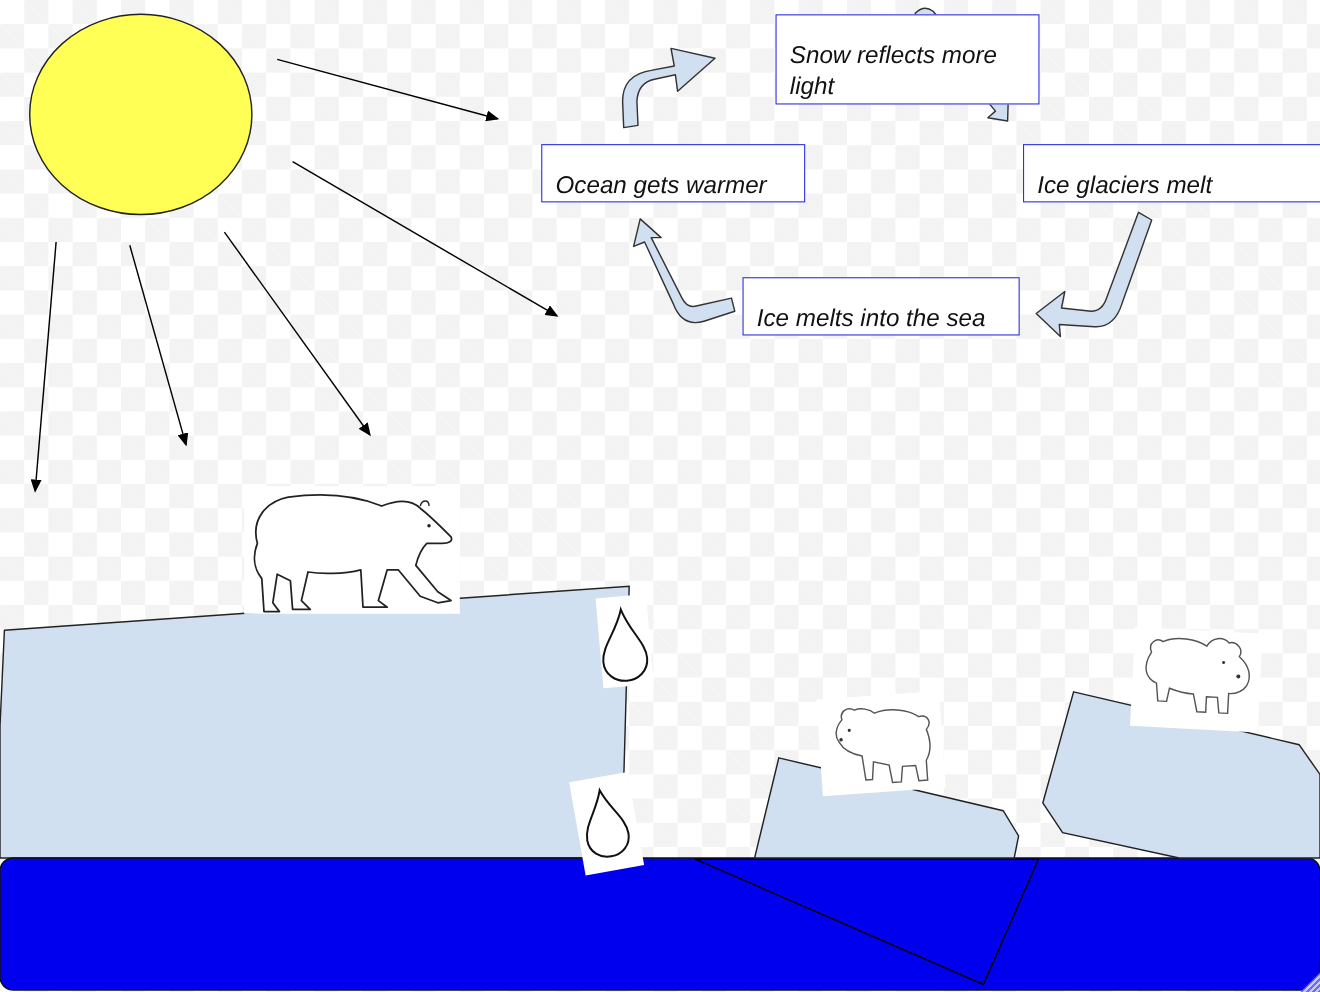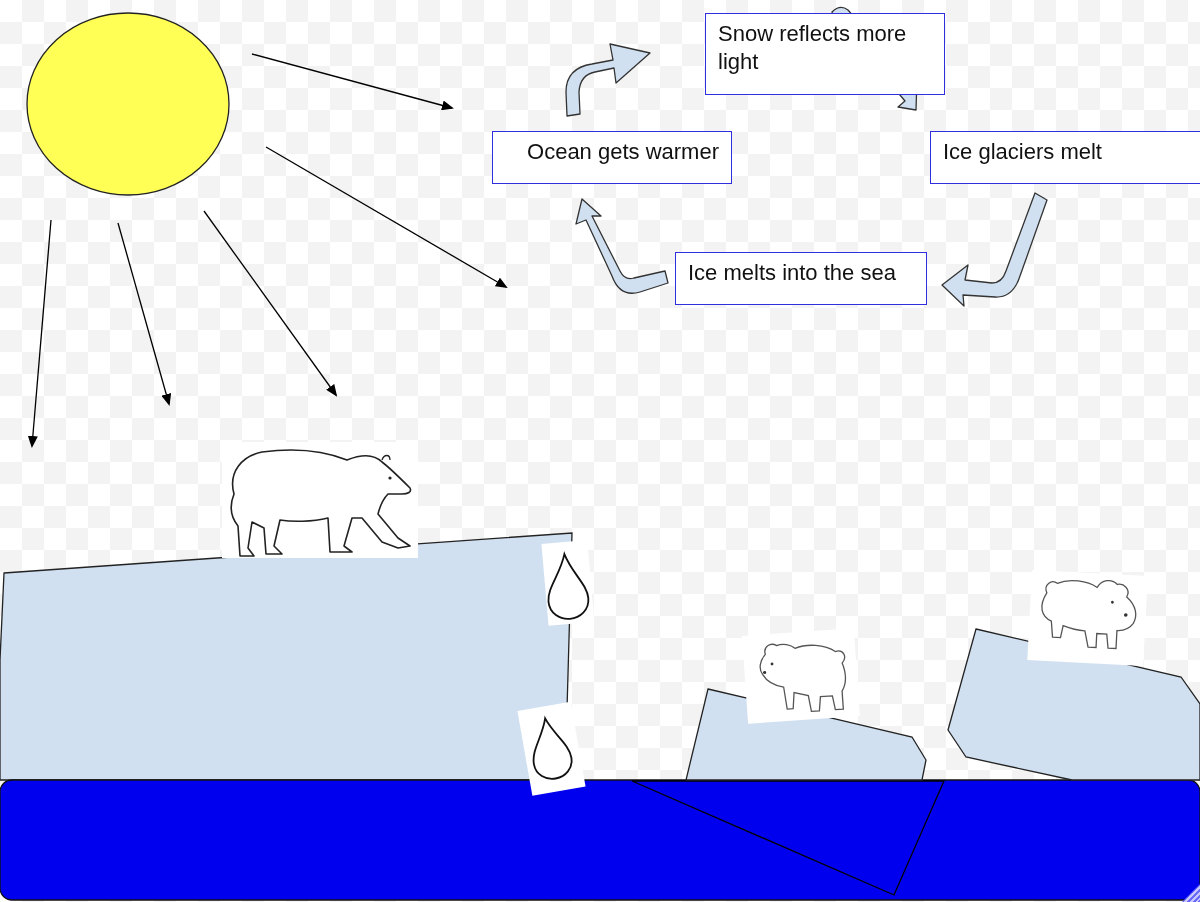--- a/index.html
+++ b/index.html
@@ -10,21 +10,21 @@
     background-image:
       linear-gradient(45deg, #f3f3f3 25%, transparent 25%, transparent 75%, #f3f3f3 75%),
       linear-gradient(45deg, #f3f3f3 25%, transparent 25%, transparent 75%, #f3f3f3 75%);
     background-size: 44px 44px;
     background-position: 0 0, 22px 22px;
   }
   svg.canvas { position: absolute; left: 0; top: 0; }
   .box {
     position: absolute; background: #fff; border: 1.5px solid #2f2fe0;
     font-size: 22px; color: #111; box-sizing: border-box;
-    padding: 6px 12px; line-height: 28px;
+    padding: 22px 12px; line-height: 28px; font-style: italic;
   }
   .resize-handle {
     position: absolute; right: 0; bottom: 0; width: 18px; height: 18px;
     background: repeating-linear-gradient(135deg, #6a6aff 0 2px, #c8c8ff 2px 4px);
     clip-path: polygon(100% 0, 100% 100%, 0 100%);
   }
 </style>
 </head>
 <body>
 
@@ -98,17 +98,17 @@
 
 <div class="box" style="left:705px; top:13px; width:240px; height:82px;">
   <span>Snow reflects more light</span>
 </div>
 <div class="box" style="left:930px; top:131px; width:284px; height:53px;">
   <span>Ice glaciers melt</span>
 </div>
 <div class="box" style="left:675px; top:252px; width:252px; height:53px;">
   <span>Ice melts into the sea</span>
 </div>
-<div class="box" style="left:492px; top:131px; width:240px; height:53px;text-align:right;">
+<div class="box" style="left:492px; top:131px; width:240px; height:53px;">
   <span>Ocean gets warmer</span>
 </div>
 
 <div class="resize-handle"></div>
 
 </body></html>

